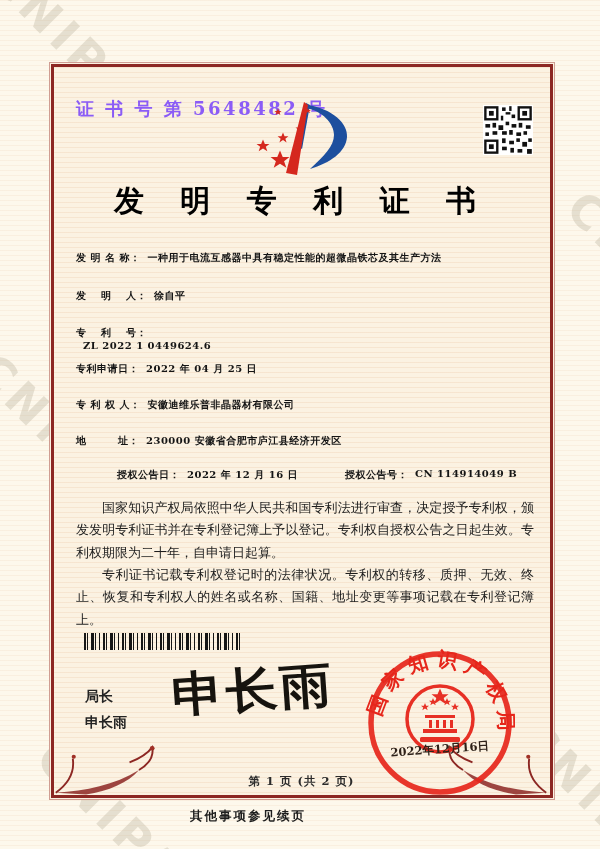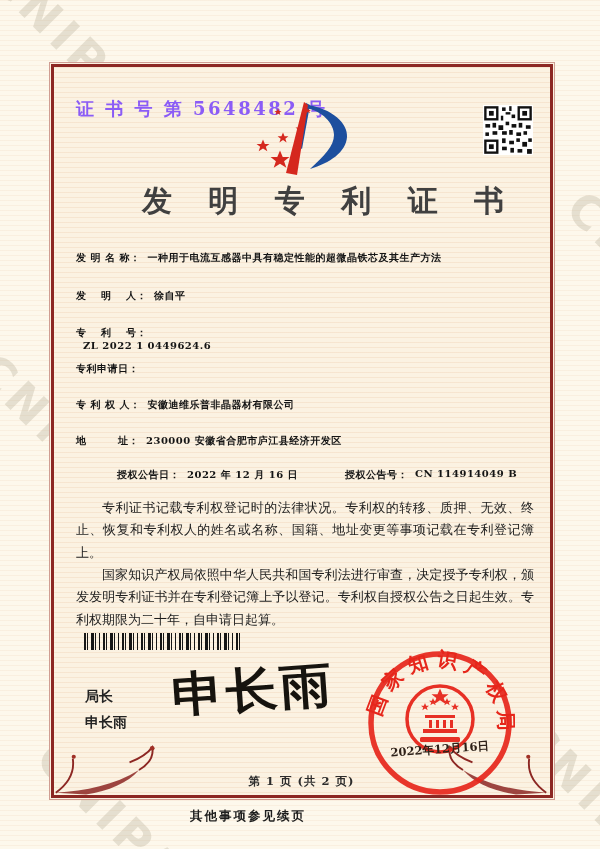--- a/index.html
+++ b/index.html
@@ -41,21 +41,21 @@
   }
   .cert-no{
     position:absolute;left:76px;top:97px;
     font-size:18px;letter-spacing:2.5px;color:#8b5cf6;font-weight:bold;
   }
   .logo{position:absolute;left:250px;top:99px;width:105px;height:80px;}
   .qr{position:absolute;left:483px;top:105px;width:50px;height:50px;background:#fff;}
   .title{
     position:absolute;left:49px;top:181px;width:505px;
     text-align:center;font-size:30px;font-weight:bold;
-    letter-spacing:13px;color:#404040;white-space:nowrap;margin-left:28px;
+    letter-spacing:13px;color:#000000;white-space:nowrap;
   }
   .row{
     position:absolute;left:76px;width:458px;display:flex;
     font-size:10px;font-weight:bold;color:#151515;
     letter-spacing:0.5px;white-space:nowrap;
   }
   .row .lbl{white-space:pre;}
   .row .val{margin-left:7px;}
   .row-split{display:flex;}
   .row-split .pair{display:flex;}
@@ -209,20 +209,21 @@
 <div class="row" style="top:289px;">
   <span class="lbl">发　 明　 人：</span>
   <span class="val">徐自平</span>
 </div>
 <div class="row" style="top:326px;flex-direction:column;">
   <span class="lbl">专　 利　 号：</span>
   <span class="val">ZL 2022 1 0449624.6</span>
 </div>
 <div class="row" style="top:362px;">
   <span class="lbl">专利申请日：</span>
+  <span class="val">2022 年 04 月 25 日</span>
 </div>
 <div class="row" style="top:398px;">
   <span class="lbl">专 利 权 人：</span>
   <span class="val">安徽迪维乐普非晶器材有限公司</span>
 </div>
 <div class="row" style="top:434px;">
   <span class="lbl">地　　　址：</span>
   <span class="val">230000  安徽省合肥市庐江县经济开发区</span>
 </div>
 <div class="row row-split" style="top:468px;">
@@ -230,22 +231,22 @@
     <span class="lbl">授权公告日：</span>
     <span class="val">2022 年 12 月 16 日</span>
   </span>
   <span class="pair">
     <span class="lbl">授权公告号：</span>
     <span class="val">CN 114914049 B</span>
   </span>
 </div>
 
 <div class="paras">
+  <p>国家知识产权局依照中华人民共和国专利法进行审查，决定授予专利权，颁发发明专利证书并在专利登记簿上予以登记。专利权自授权公告之日起生效。专利权期限为二十年，自申请日起算。</p>
   <p>专利证书记载专利权登记时的法律状况。专利权的转移、质押、无效、终止、恢复和专利权人的姓名或名称、国籍、地址变更等事项记载在专利登记簿上。</p>
-  <p>国家知识产权局依照中华人民共和国专利法进行审查，决定授予专利权，颁发发明专利证书并在专利登记簿上予以登记。专利权自授权公告之日起生效。专利权期限为二十年，自申请日起算。</p>
 </div>
 
 <div class="barcode"></div>
 
 <div class="director-title">局长</div>
 <div class="director-name">申长雨</div>
 <div class="signature">申长雨</div>
 
 <svg class="seal" viewBox="0 0 150 150">
   <defs>

